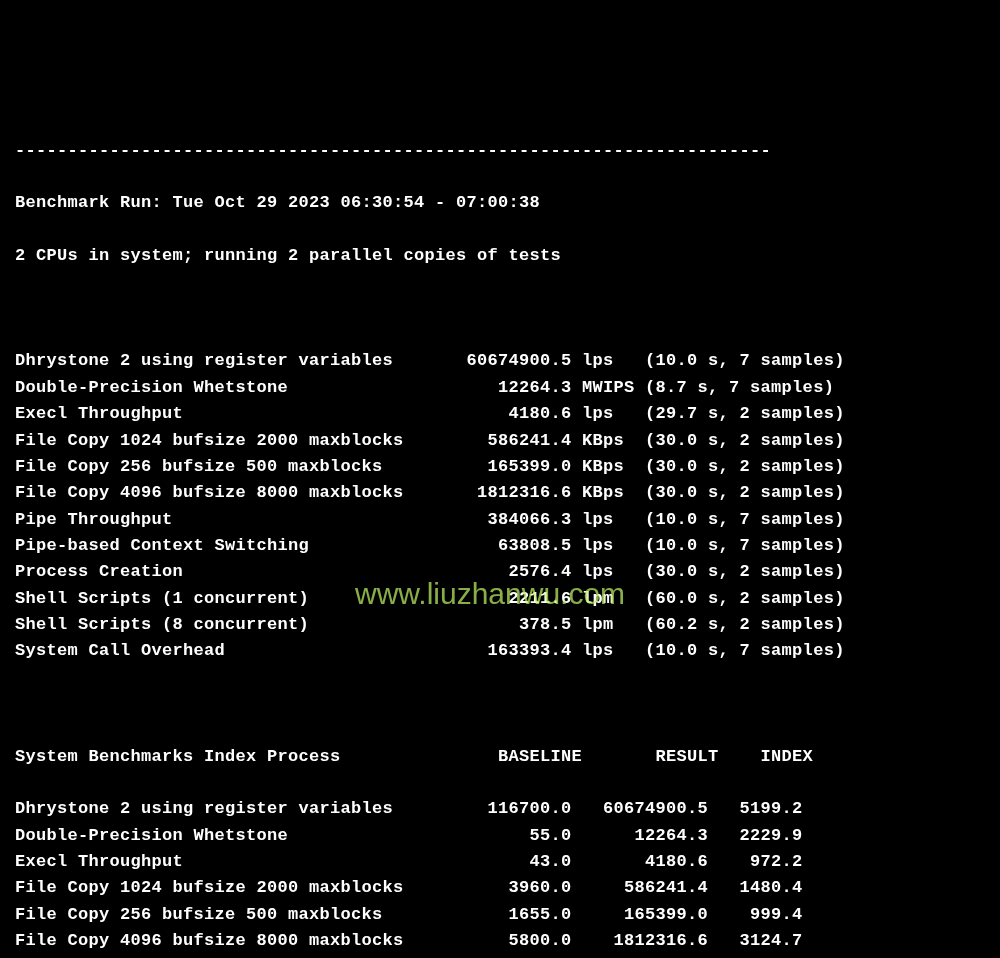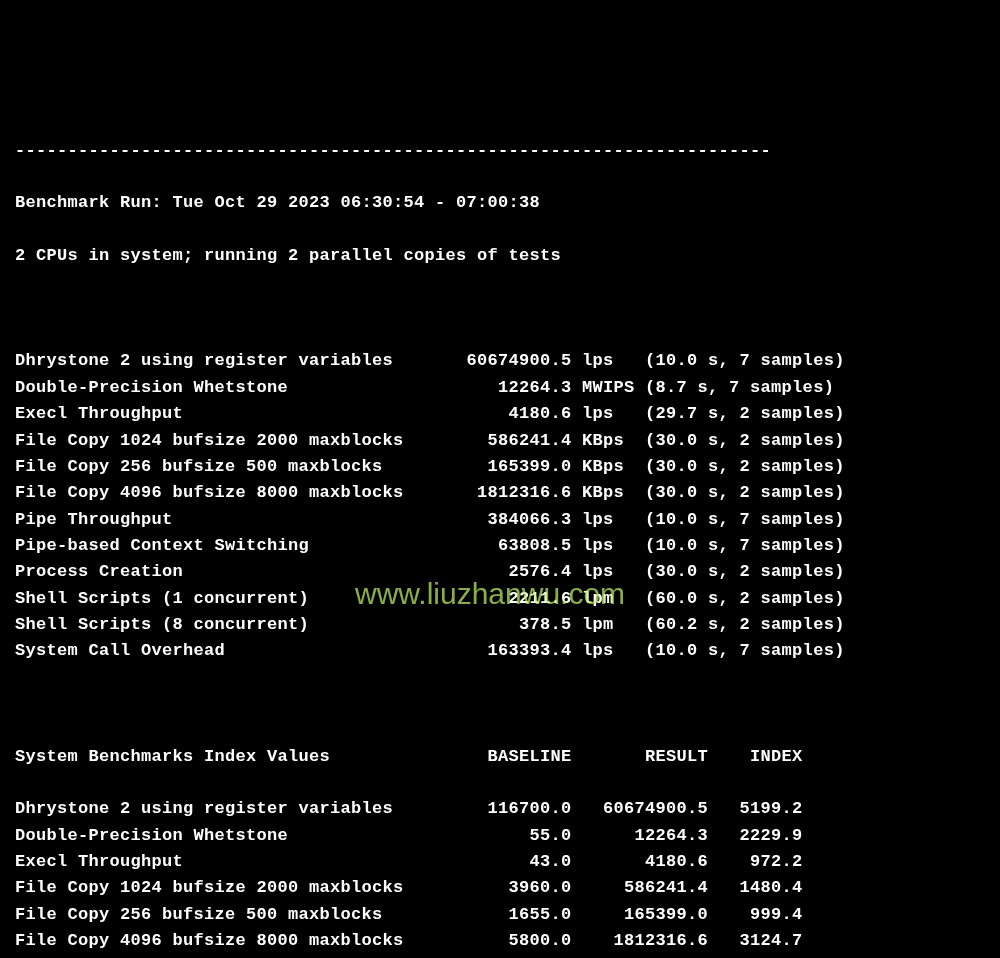--- a/index.html
+++ b/index.html
@@ -37,21 +37,21 @@
 
 
 
 <div class="terminal">
 <div class="line">------------------------------------------------------------------------</div>
 <div class="line">Benchmark Run: Tue Oct 29 2023 06:30:54 - 07:00:38</div>
 <div class="line">2 CPUs in system; running 2 parallel copies of tests</div>
 <div class="line"> </div>
 <div id="tests-block"><div class="line">Dhrystone 2 using register variables       60674900.5 lps   (10.0 s, 7 samples)</div><div class="line">Double-Precision Whetstone                    12264.3 MWIPS (8.7 s, 7 samples)</div><div class="line">Execl Throughput                               4180.6 lps   (29.7 s, 2 samples)</div><div class="line">File Copy 1024 bufsize 2000 maxblocks        586241.4 KBps  (30.0 s, 2 samples)</div><div class="line">File Copy 256 bufsize 500 maxblocks          165399.0 KBps  (30.0 s, 2 samples)</div><div class="line">File Copy 4096 bufsize 8000 maxblocks       1812316.6 KBps  (30.0 s, 2 samples)</div><div class="line">Pipe Throughput                              384066.3 lps   (10.0 s, 7 samples)</div><div class="line">Pipe-based Context Switching                  63808.5 lps   (10.0 s, 7 samples)</div><div class="line">Process Creation                               2576.4 lps   (30.0 s, 2 samples)</div><div class="line">Shell Scripts (1 concurrent)                   2211.6 lpm   (60.0 s, 2 samples)</div><div class="line">Shell Scripts (8 concurrent)                    378.5 lpm   (60.2 s, 2 samples)</div><div class="line">System Call Overhead                         163393.4 lps   (10.0 s, 7 samples)</div></div>
 <div class="line"> </div>
-<div class="line" id="index-header">System Benchmarks Index Values               BASELINE       RESULT    INDEX</div>
+<div class="line" id="index-header">System Benchmarks Index Process               BASELINE       RESULT    INDEX</div>
 <div id="index-block"><div class="line">Dhrystone 2 using register variables         116700.0   60674900.5   5199.2</div><div class="line">Double-Precision Whetstone                       55.0      12264.3   2229.9</div><div class="line">Execl Throughput                                 43.0       4180.6    972.2</div><div class="line">File Copy 1024 bufsize 2000 maxblocks          3960.0     586241.4   1480.4</div><div class="line">File Copy 256 bufsize 500 maxblocks            1655.0     165399.0    999.4</div><div class="line">File Copy 4096 bufsize 8000 maxblocks          5800.0    1812316.6   3124.7</div><div class="line">Pipe Throughput                               12440.0     384066.3    308.7</div></div>
 
 
 
 
 
 
 <div class="watermark">www.liuzhanwu.com</div>
 </div>
 

